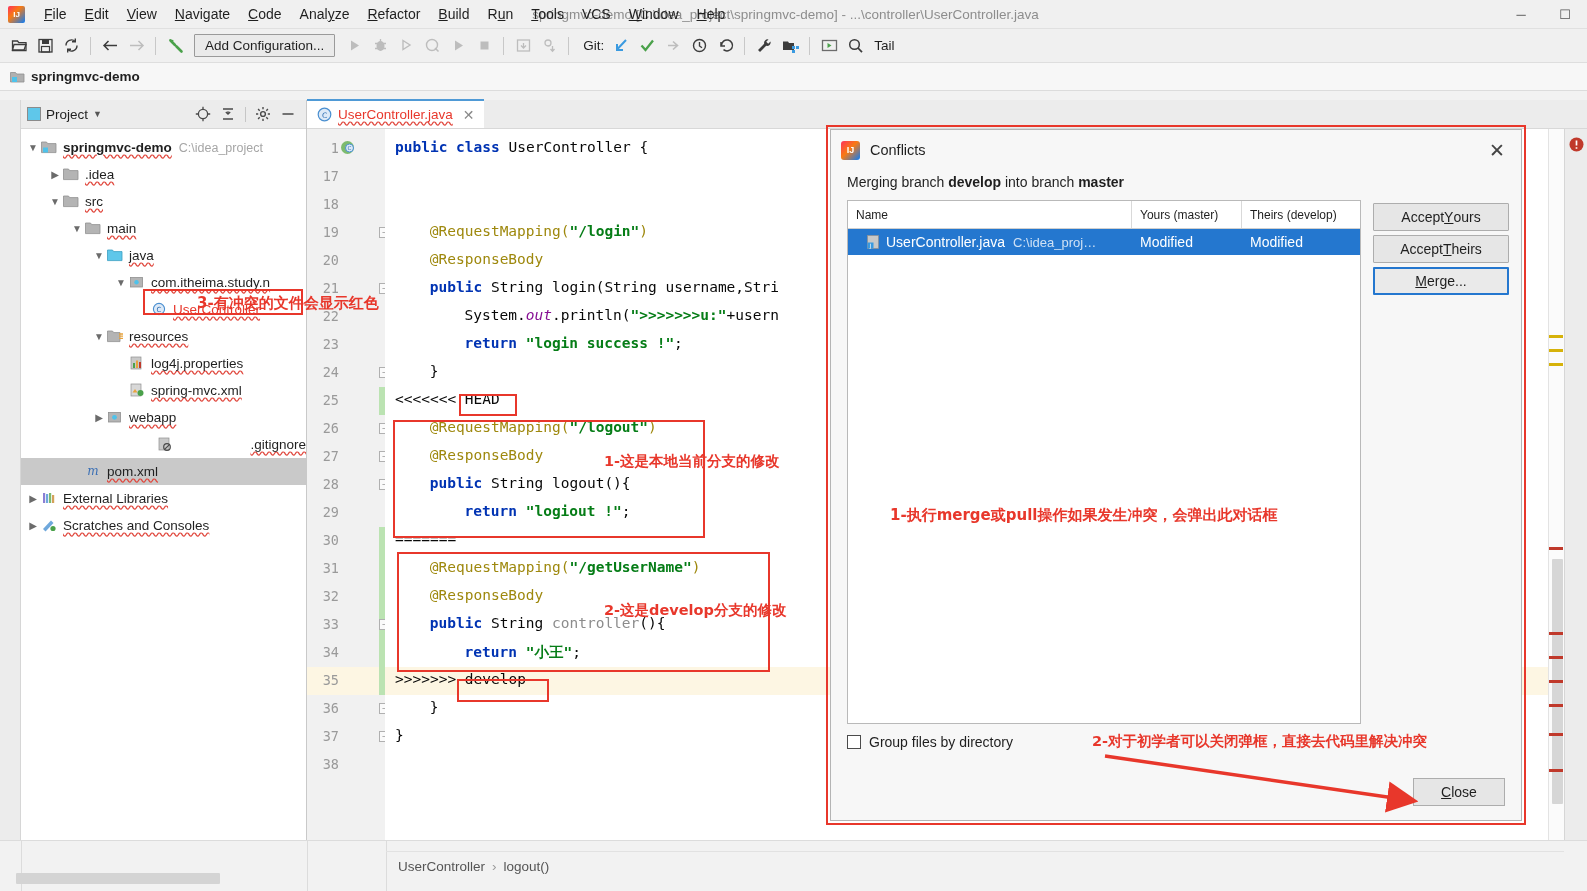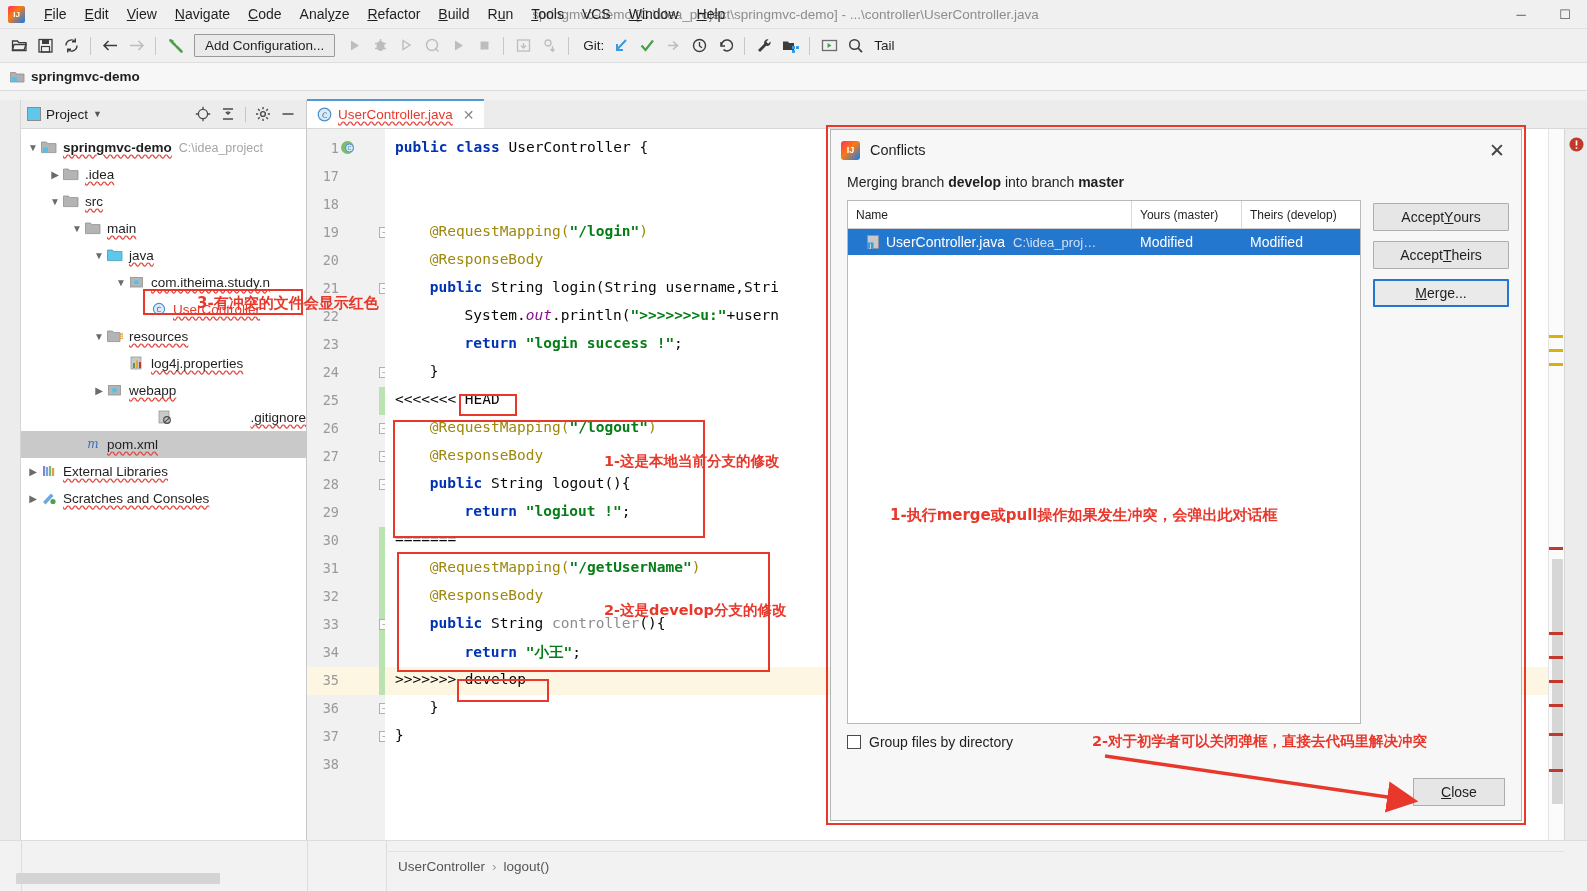--- a/index.html
+++ b/index.html
@@ -138,21 +138,21 @@
   .table { flex:1; border:1px solid #b9b9b9; background:#fff; display:flex; flex-direction:column;}
   .thead { display:flex; height:28px; border-bottom:1px solid #cfcfcf; background:#fff;}
   .th { font-size:12px; display:flex; align-items:center; padding:0 8px;
         border-right:1px solid #d9d9d9; }
   .th:last-child { border-right:none; }
   .trow { display:flex; height:26px; align-items:center; background:#2477cf; color:#fff;
           font-size:14px;}
   .td { display:flex; align-items:center; padding:0 8px; overflow:hidden; white-space:nowrap;}
   .jicon { width:14px; height:14px; margin-right:6px; flex:none; }
   .tpath { color:#cfe1f5; margin-left:8px; font-size:13px; overflow:hidden;}
-  .dlgbtns { width:136px; display:flex; flex-direction:column; gap:10px; padding-top:3px;}
+  .dlgbtns { width:136px; display:flex; flex-direction:column; gap:4px; padding-top:3px;}
   .dbtn { height:28px; border:1px solid #adadad; background:#e6e6e6; font-size:14px;
           display:flex; align-items:center; justify-content:center; border-radius:1px;}
   .dbtn.focus { border:2px solid #2477cf; background:#eaeaea; }
   .dbtn u { text-decoration:underline; }
   .dlgfoot { height:96px; position:relative; padding:10px 16px; }
   .chk { display:flex; align-items:center; gap:8px; font-size:14px; }
   .chkbox { width:14px; height:14px; border:1.5px solid #4b4b4b; background:#fff; flex:none;}
   .closebtn { position:absolute; right:16px; bottom:14px; width:92px; height:28px;
               border:1px solid #adadad; background:#e6e6e6; font-size:14px;
               display:flex; align-items:center; justify-content:center; }
@@ -444,20 +444,29 @@
         </div>
         <div class="row" style="padding-left: 92px;">
           <span class="arrow"></span>
           <span class="ficon"><svg width="17" height="14" viewBox="0 0 17 14">
               <rect x="2" y="1" width="10" height="12" fill="#c9c9c9" stroke="#8f8f8f" stroke-width="0.7"></rect>
               <rect x="4" y="7" width="2" height="5" fill="#4aa14a"></rect>
               <rect x="7" y="4.5" width="2" height="7.5" fill="#e8a33d"></rect>
               <rect x="10" y="6" width="2" height="6" fill="#c0392b"></rect>
             </svg></span>
           <span class="squig">log4j.properties</span>
+        </div>
+        <div class="row" style="padding-left: 92px;">
+          <span class="arrow"></span>
+          <span class="ficon"><svg width="17" height="14" viewBox="0 0 17 14">
+              <rect x="2" y="1" width="10" height="12" fill="#d8d8d8" stroke="#8f8f8f" stroke-width="0.7"></rect>
+              <path d="M3.5 9.5 6 6l2.5 3.5z" fill="#e8a33d"></path>
+              <circle cx="11.5" cy="10" r="3" fill="#4aa14a"></circle>
+            </svg></span>
+          <span class="squig">spring-mvc.xml</span>
         </div>
         <div class="row" style="padding-left: 70px;">
           <span class="arrow">▶</span>
           <span class="ficon"><svg width="17" height="14" viewBox="0 0 17 14">
               <rect x="1.5" y="2.5" width="12" height="9.5" fill="#b4b4b4" stroke="#8f8f8f" stroke-width="0.8"></rect>
               <circle cx="7.5" cy="7.3" r="2.4" fill="#4ec2ea"></circle>
             </svg></span>
           <span class="squig">webapp</span>
         </div>
         <div class="row" style="padding-left: 48px; justify-content: space-between;">

